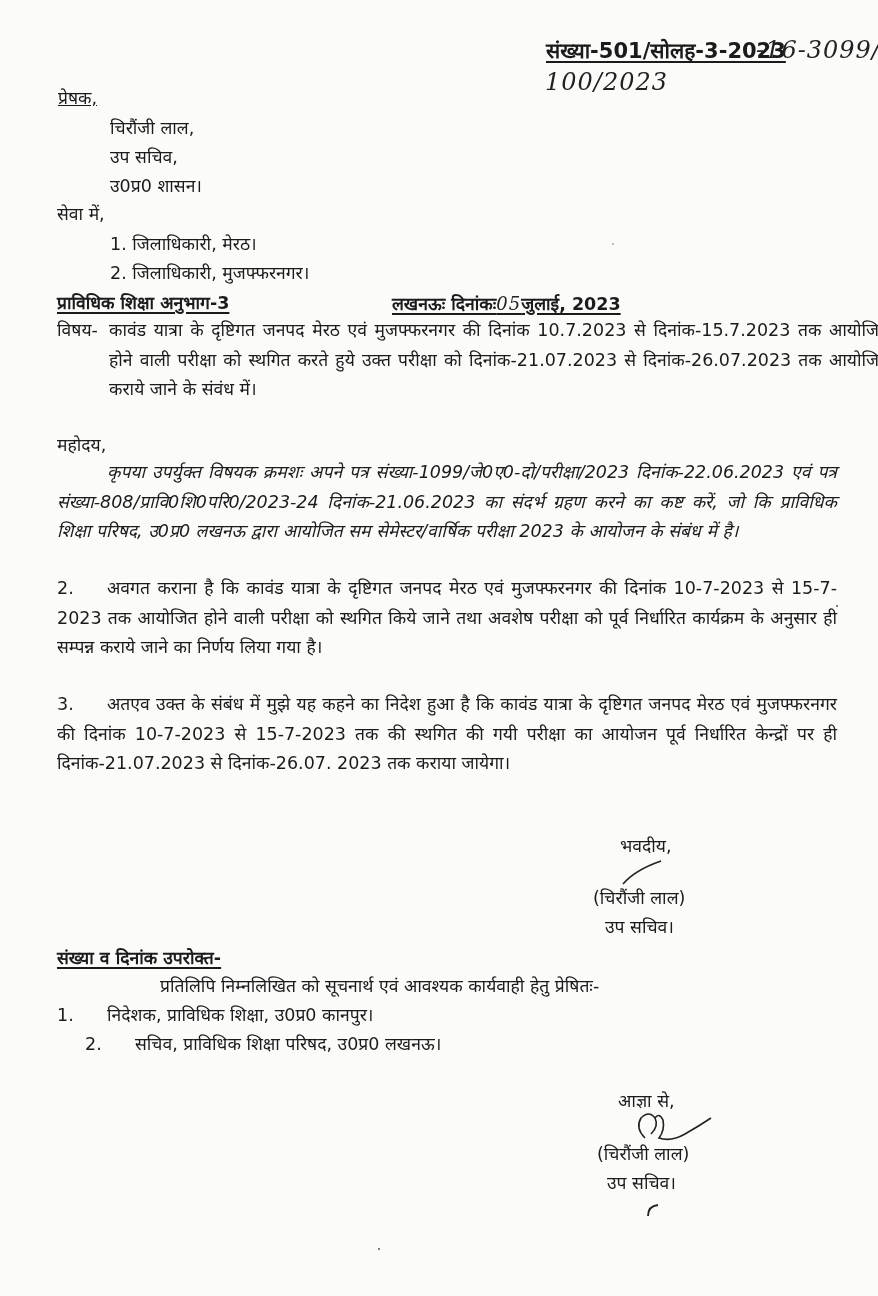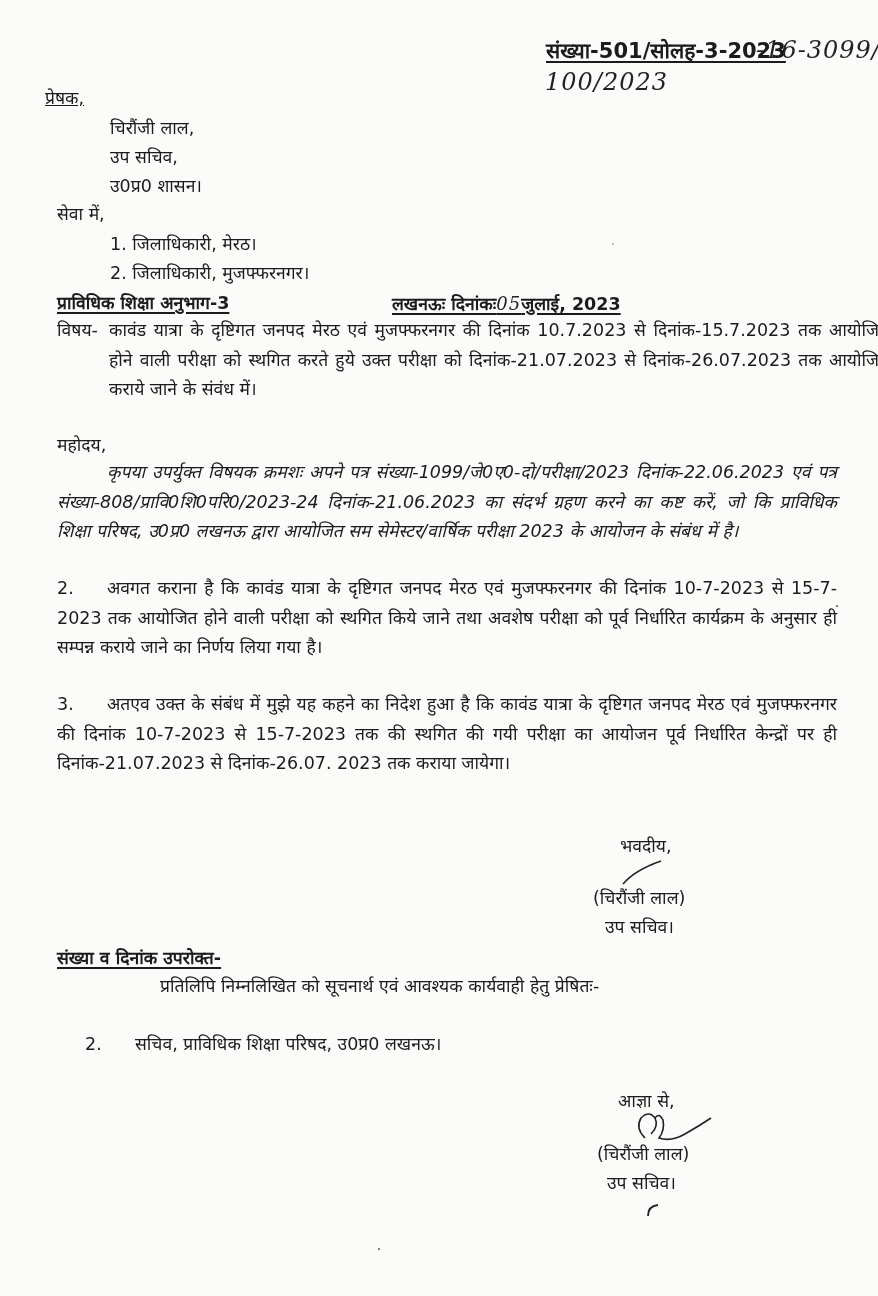--- a/index.html
+++ b/index.html
@@ -27,21 +27,21 @@
   </style>
 </head>
 <body>
 
 <div class="page">
 
   <div class="abs ref-no u" style="left:546px; top:36px;">संख्या-501/सोलह-3-2023</div>
   <div class="abs hand" style="left:756px; top:36px;">-16-3099/</div>
   <div class="abs hand" style="left:545px; top:68px;text-align:right;">100/2023</div>
 
-  <div class="abs txt" style="left:45px; top:90px;text-decoration:underline;">प्रेषक,</div>
+  <div class="abs txt" style="left:58px; top:90px;text-decoration:underline;">प्रेषक,</div>
   <div class="abs txt" style="left:110px; top:120px;">चिरौंजी लाल,</div>
   <div class="abs txt" style="left:110px; top:149px;">उप सचिव,</div>
   <div class="abs txt" style="left:110px; top:178px;">उ0प्र0 शासन।</div>
 
   <div class="abs txt" style="left:57px; top:206px;">सेवा में,</div>
   <div class="abs txt" style="left:110px; top:236px;">1. जिलाधिकारी, मेरठ।</div>
   <div class="abs txt" style="left:110px; top:265px;">2. जिलाधिकारी, मुजफ्फरनगर।</div>
 
   <div class="abs txt u" style="left:57px; top:295px; font-weight:bold;">प्राविधिक शिक्षा अनुभाग-3</div>
   <div class="abs txt u" style="left:392px; top:295px; font-weight:bold;">
@@ -66,20 +66,23 @@
 
   <div class="abs txt" style="left:620px; top:838px;">भवदीय,</div>
   <svg class="sig-stroke" style="left:615px; top:858px;" width="50" height="30">
     <path d="M46 3 Q20 12 8 26" stroke="#222" stroke-width="1.6" fill="none"></path>
   </svg>
   <div class="abs txt" style="left:593px; top:890px;">(चिरौंजी लाल)</div>
   <div class="abs txt" style="left:605px; top:919px;">उप सचिव।</div>
 
   <div class="abs txt u" style="left:57px; top:950px; font-weight:bold;">संख्या व दिनांक उपरोक्त-</div>
   <div class="abs txt" style="left:160px; top:978px;">प्रतिलिपि निम्नलिखित को सूचनार्थ एवं आवश्यक कार्यवाही हेतु प्रेषितः-</div>
+  <div class="abs txt" style="left:57px; top:1007px;">
+    <span style="display:inline-block; width:50px;">1.</span><span>निदेशक, प्राविधिक शिक्षा, उ0प्र0 कानपुर।</span>
+  </div>
   <div class="abs txt" style="left:57px; top:1036px;margin-left:28px;">
     <span style="display:inline-block; width:50px;">2.</span><span>सचिव, प्राविधिक शिक्षा परिषद, उ0प्र0 लखनऊ।</span>
   </div>
 
   <div class="abs txt" style="left:618px; top:1093px;">आज्ञा से,</div>
   <svg class="sig-stroke" style="left:625px; top:1108px;" width="90" height="40">
     <path d="M20 30 Q10 20 16 10 Q24 2 30 10 Q34 18 26 26 M30 10 Q34 4 38 12 Q40 22 34 30 Q46 34 60 26 Q74 18 86 10" stroke="#222" stroke-width="1.6" fill="none"></path>
   </svg>
   <div class="abs txt" style="left:597px; top:1146px;">(चिरौंजी लाल)</div>
   <div class="abs txt" style="left:607px; top:1175px;">उप सचिव।</div>

